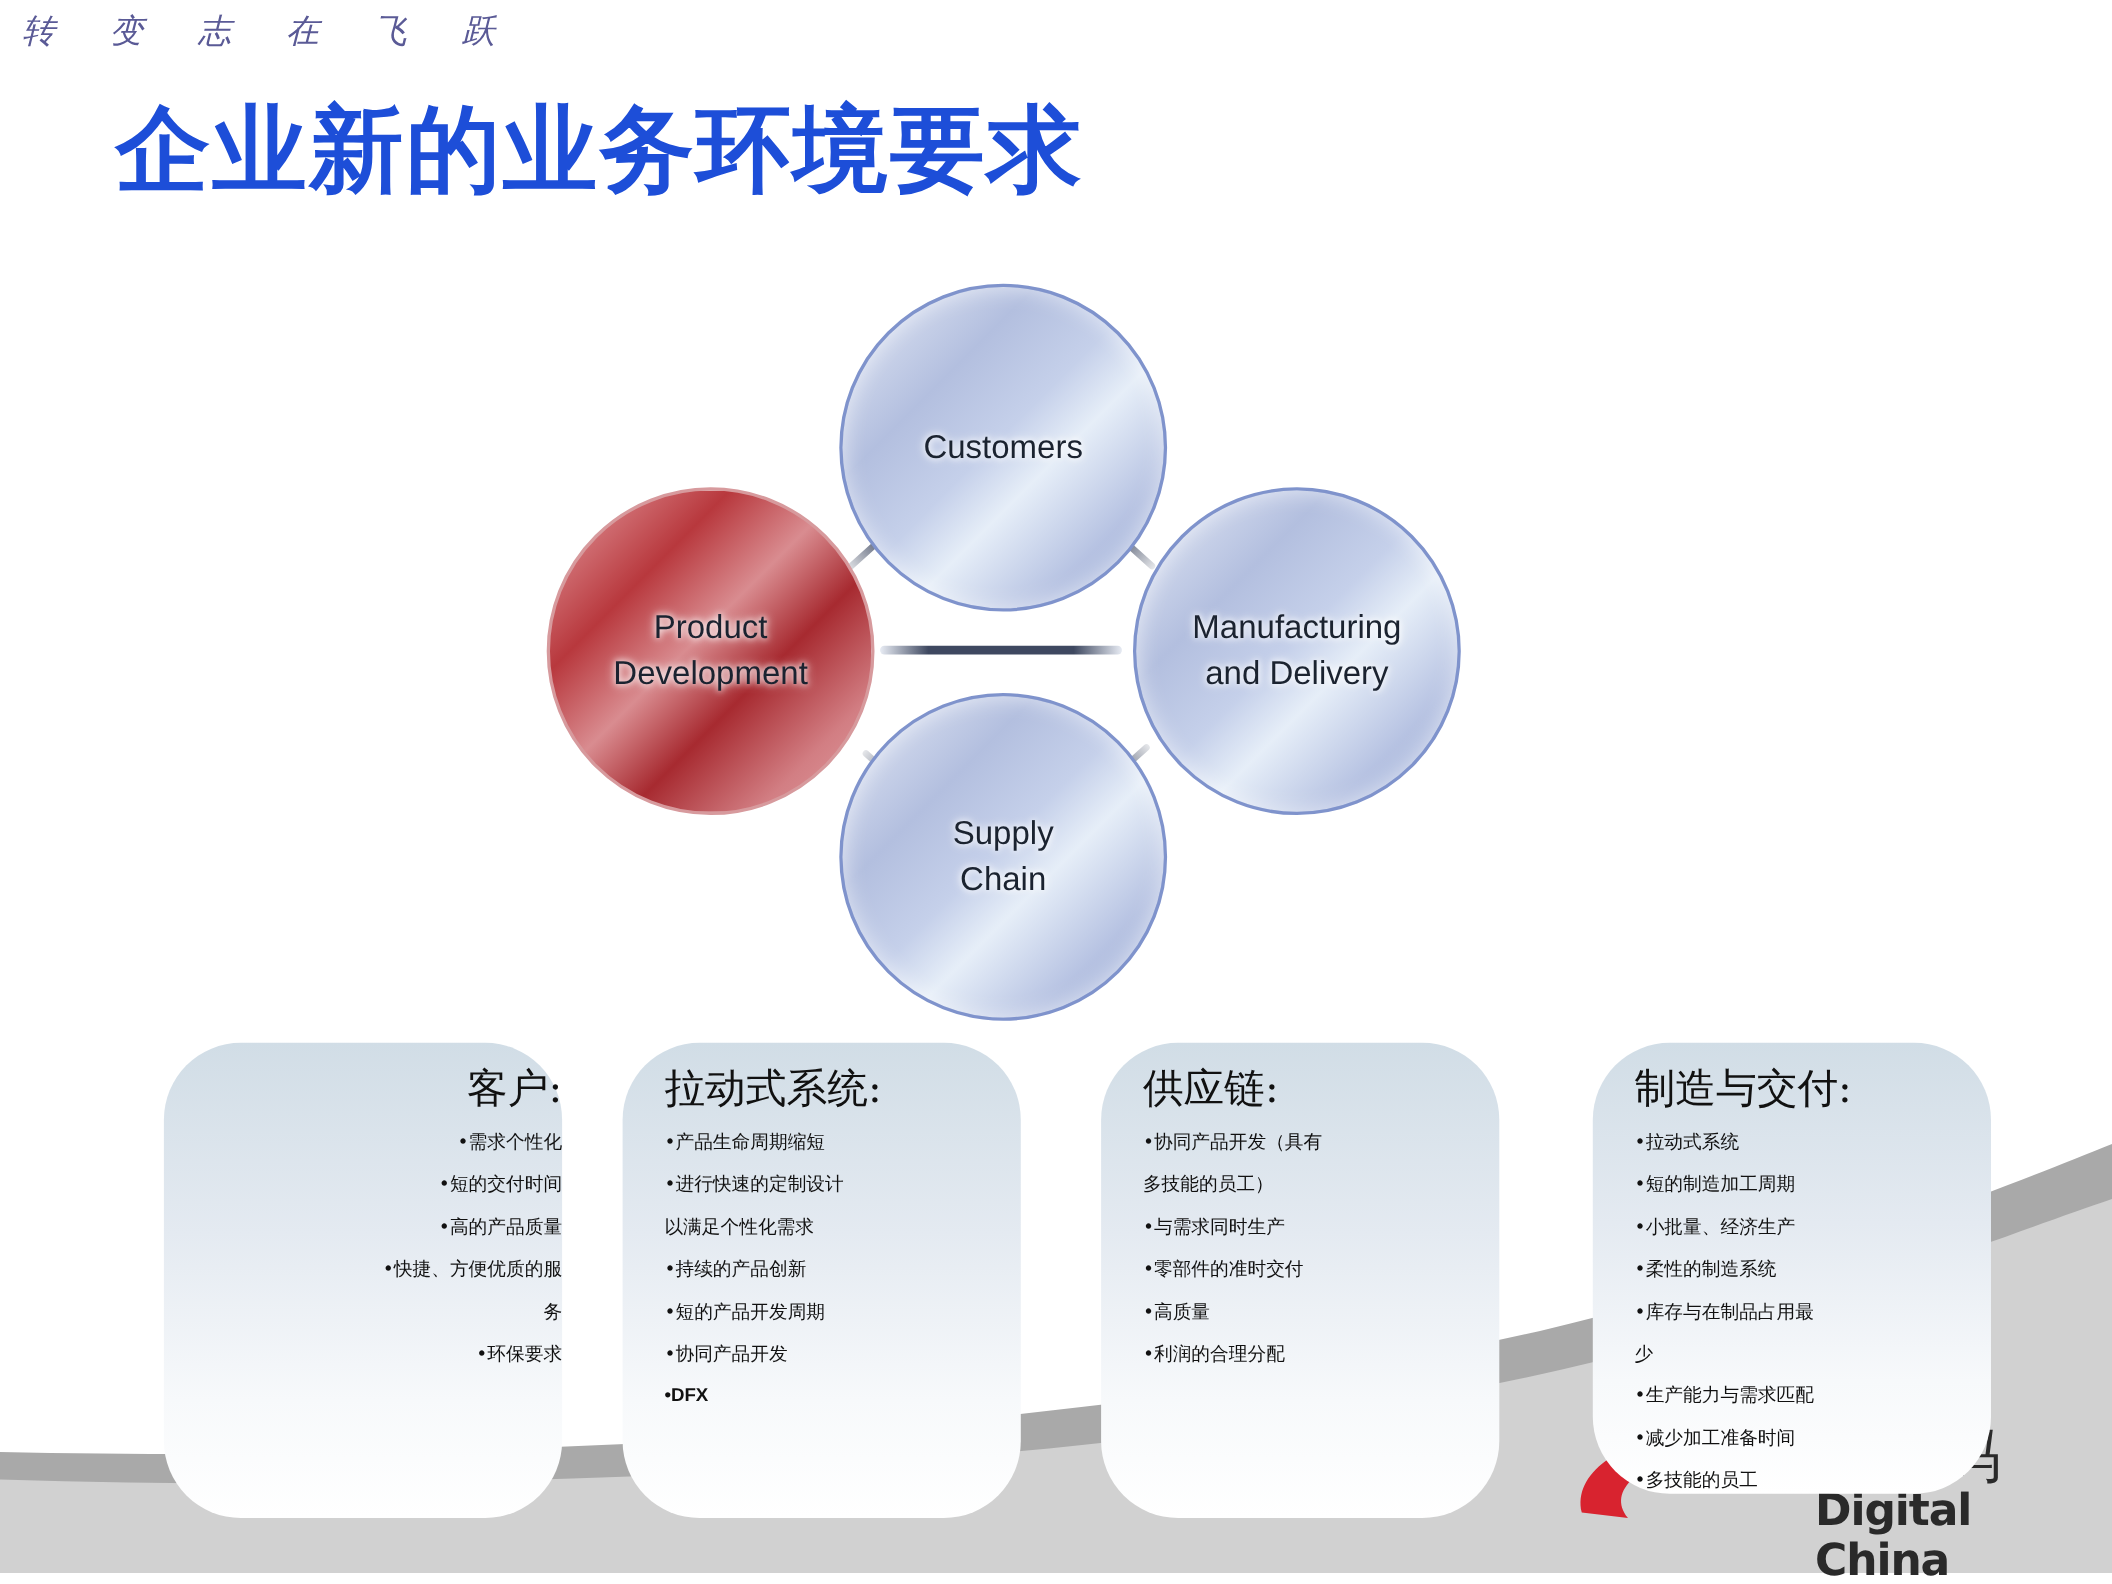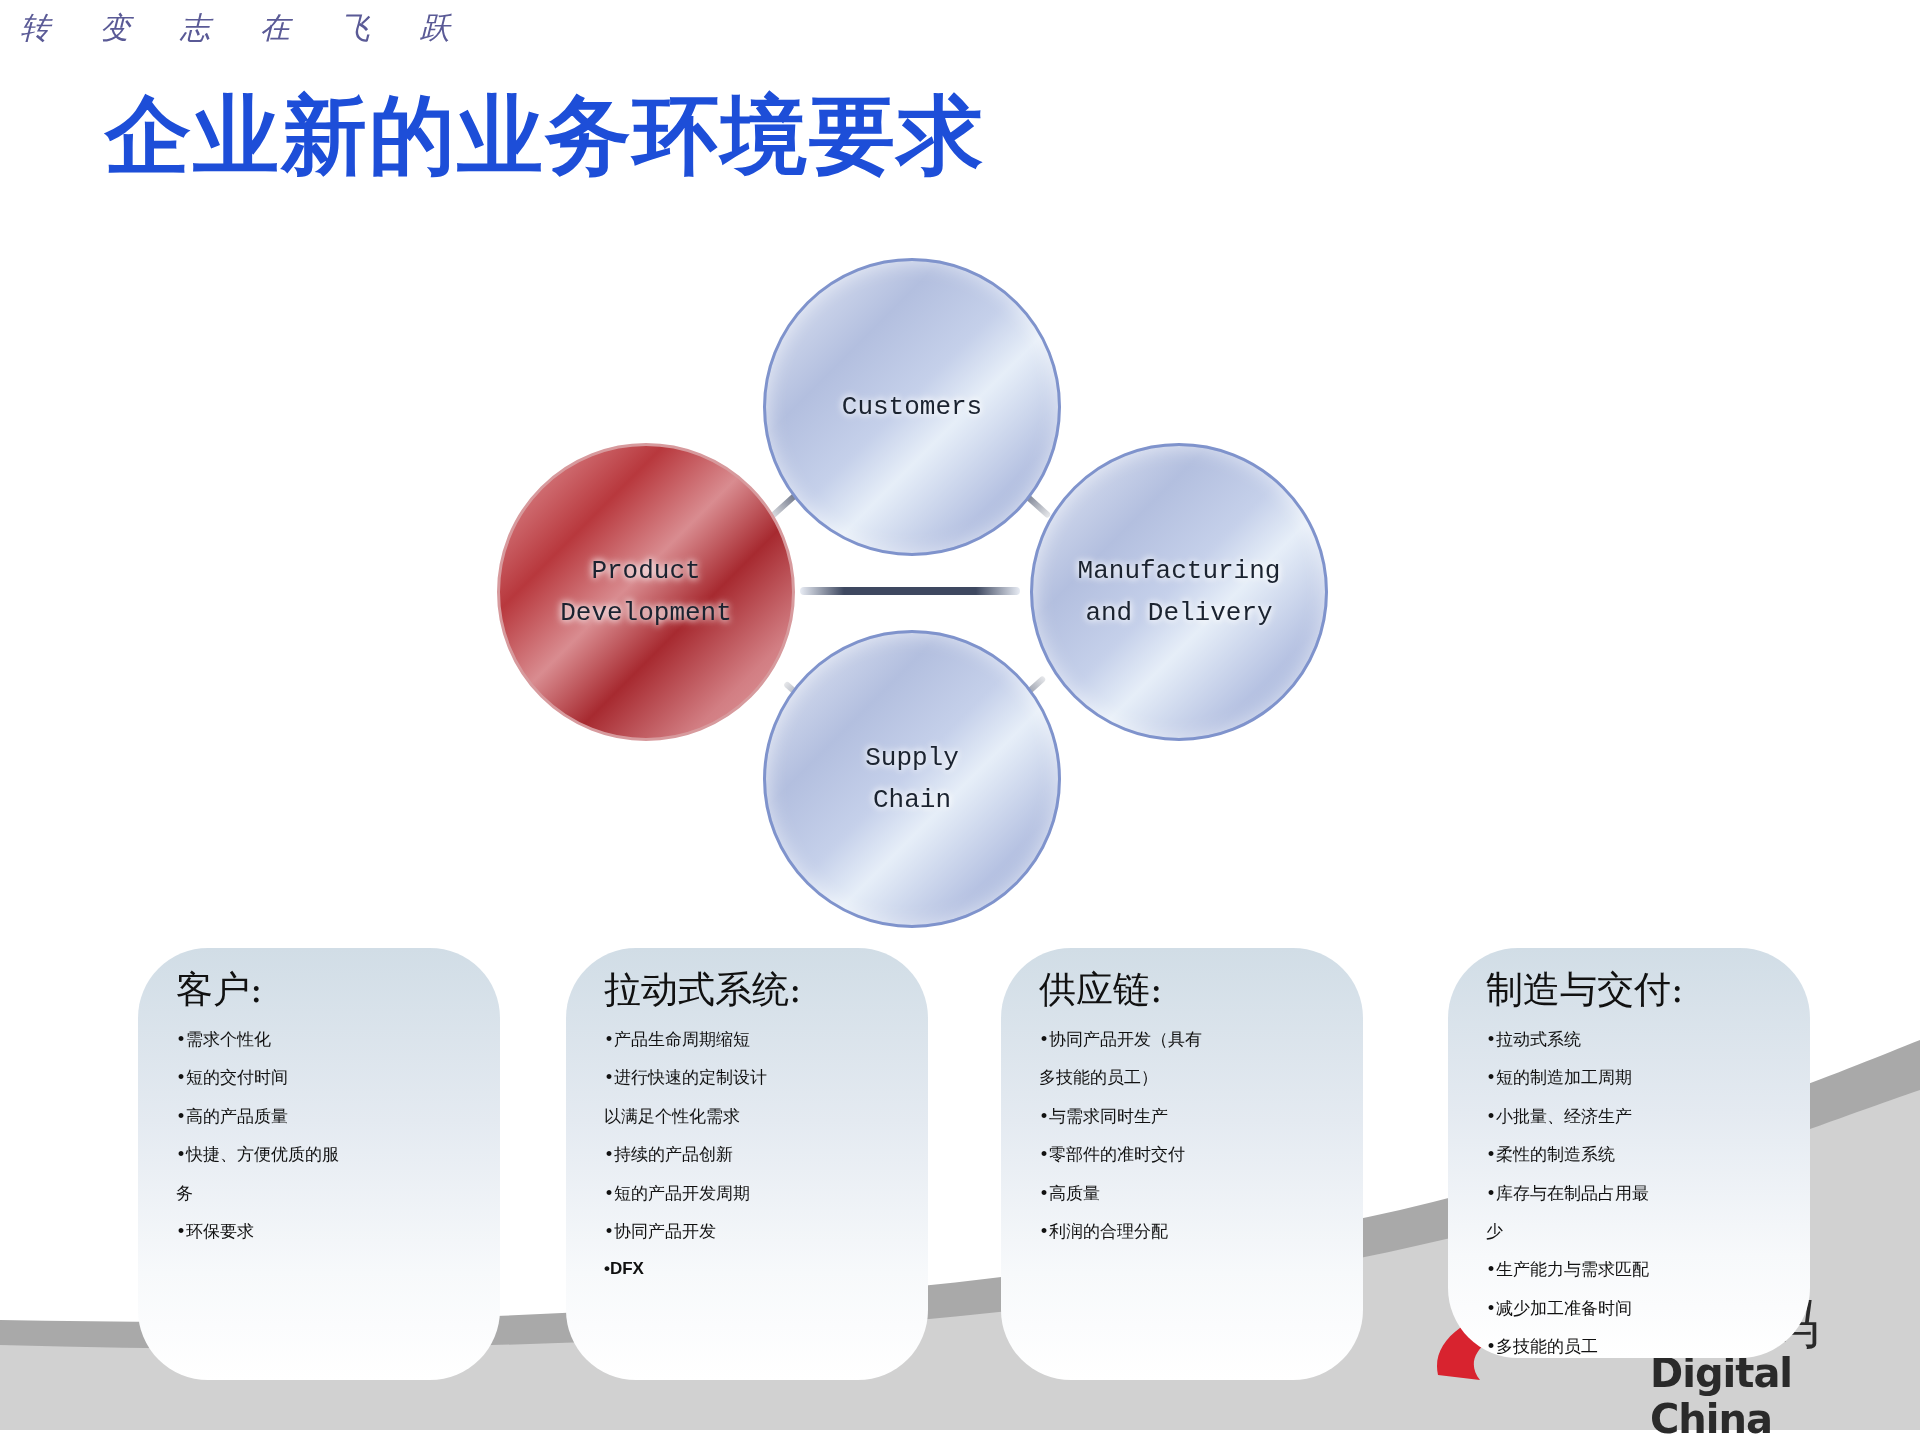--- a/index.html
+++ b/index.html
@@ -23,21 +23,21 @@
     margin: 0;
   }
   
   .diagram { position: absolute; left: 0; top: 0; width: 1920px; height: 1000px; }
   .connector { position: absolute; height: 8px; border-radius: 4px; transform-origin: left center; }
   .conn-h { background: linear-gradient(90deg, #e8ecf4 0%, #3e4860 20%, #3e4860 80%, #e8ecf4 100%); }
   .conn-d { background: linear-gradient(90deg, rgba(90,100,120,0.15) 0%, #5c6478 50%, rgba(90,100,120,0.15) 100%); height: 6px; }
   .circle {
     position: absolute; border-radius: 50%;
     display: flex; align-items: center; justify-content: center; text-align: center;
-    font-family: Liberation Mono, monospace; color: #1b2330; font-size: 26px; line-height: 42px;
+    font-family: Liberation Sans, sans-serif; color: #1b2330; font-size: 30px; line-height: 42px;
     text-shadow: 0 0 6px #ffffff, 0 0 10px #ffffff;
   }
   .circle.blue {
     width: 292px; height: 292px;
     background: linear-gradient(135deg, #e6ebf6 0%, #b3bfdf 30%, #c5d0ea 48%, #e6eef8 60%, #b6c2e2 80%, #9fb0d8 100%);
     border: 3px solid #7f93cc;
     box-shadow: inset 0 0 20px rgba(255,255,255,0.6);
   }
   .circle.red {
     width: 292px; height: 292px;
@@ -111,21 +111,21 @@
     </div>
   </div>
 </div>
 
 <svg class="logo" viewBox="0 0 440 130">
   <path d="M8 105 C 0 70, 40 40, 110 30 L 120 45 C 60 60, 30 85, 50 110 Z" fill="#d8232f"></path>
 </svg>
 <div class="logo-text-cn">码</div>
 <div class="logo-text-en">Digital China</div>
 
-<div class="card" style="left:138px;">
+<div class="card" style="left:149px;text-align:right;">
   <h3>客户:</h3>
   <ul>
     <li>•需求个性化</li>
     <li>•短的交付时间</li>
     <li>•高的产品质量</li>
     <li>•快捷、方便优质的服</li>
     <li>务</li>
     <li>•环保要求</li>
   </ul>
 </div>

